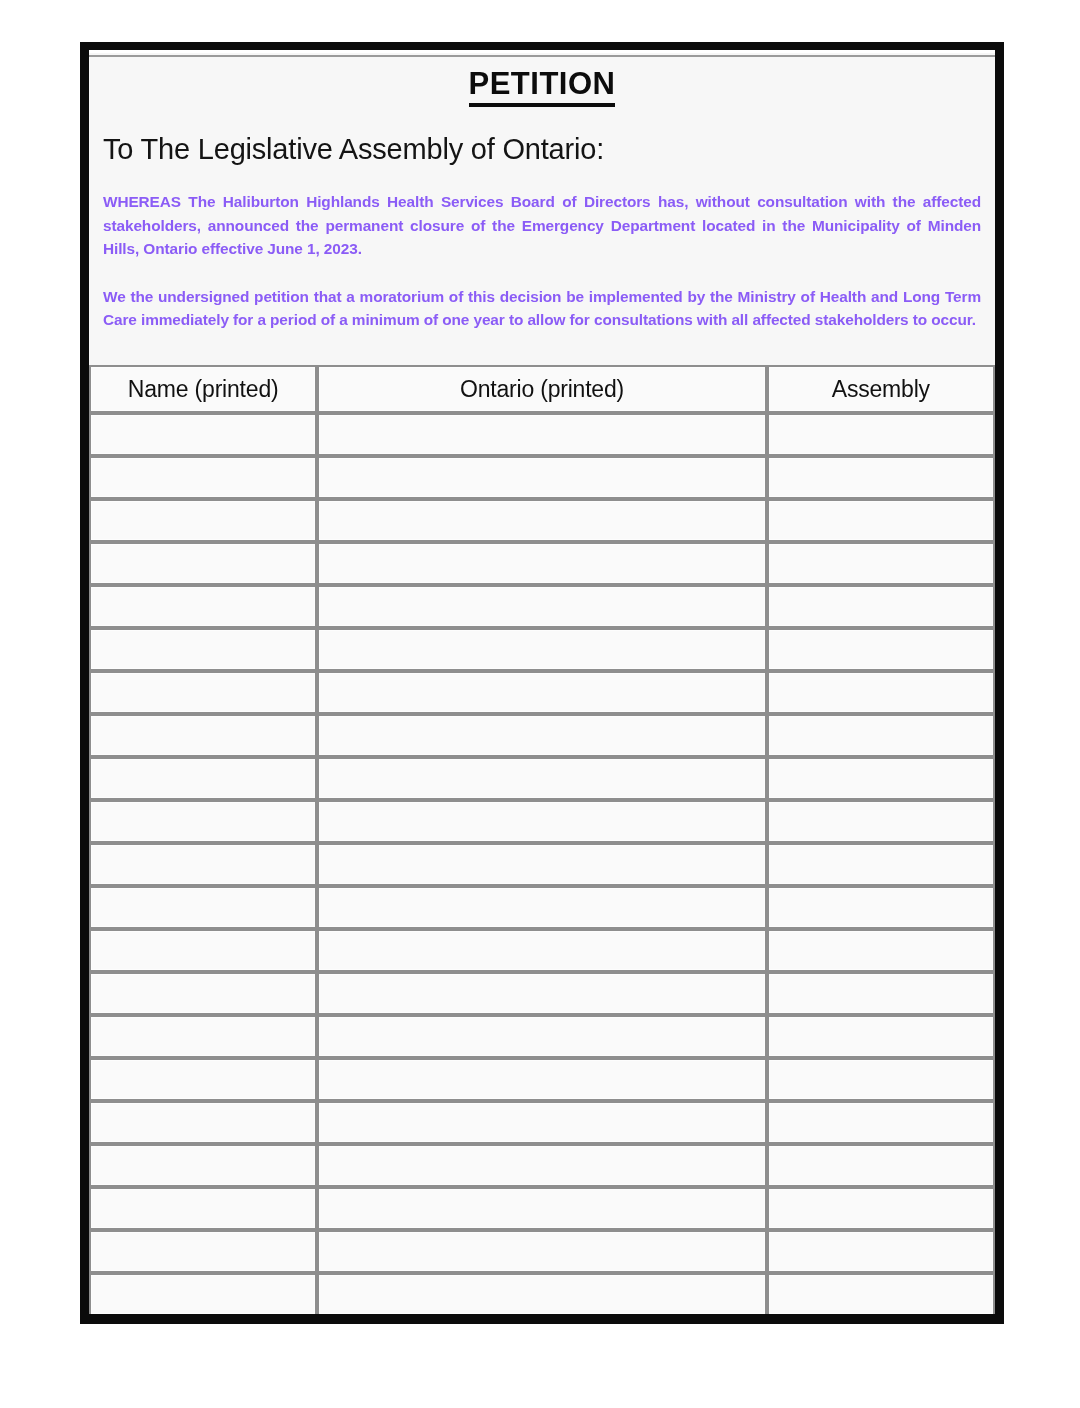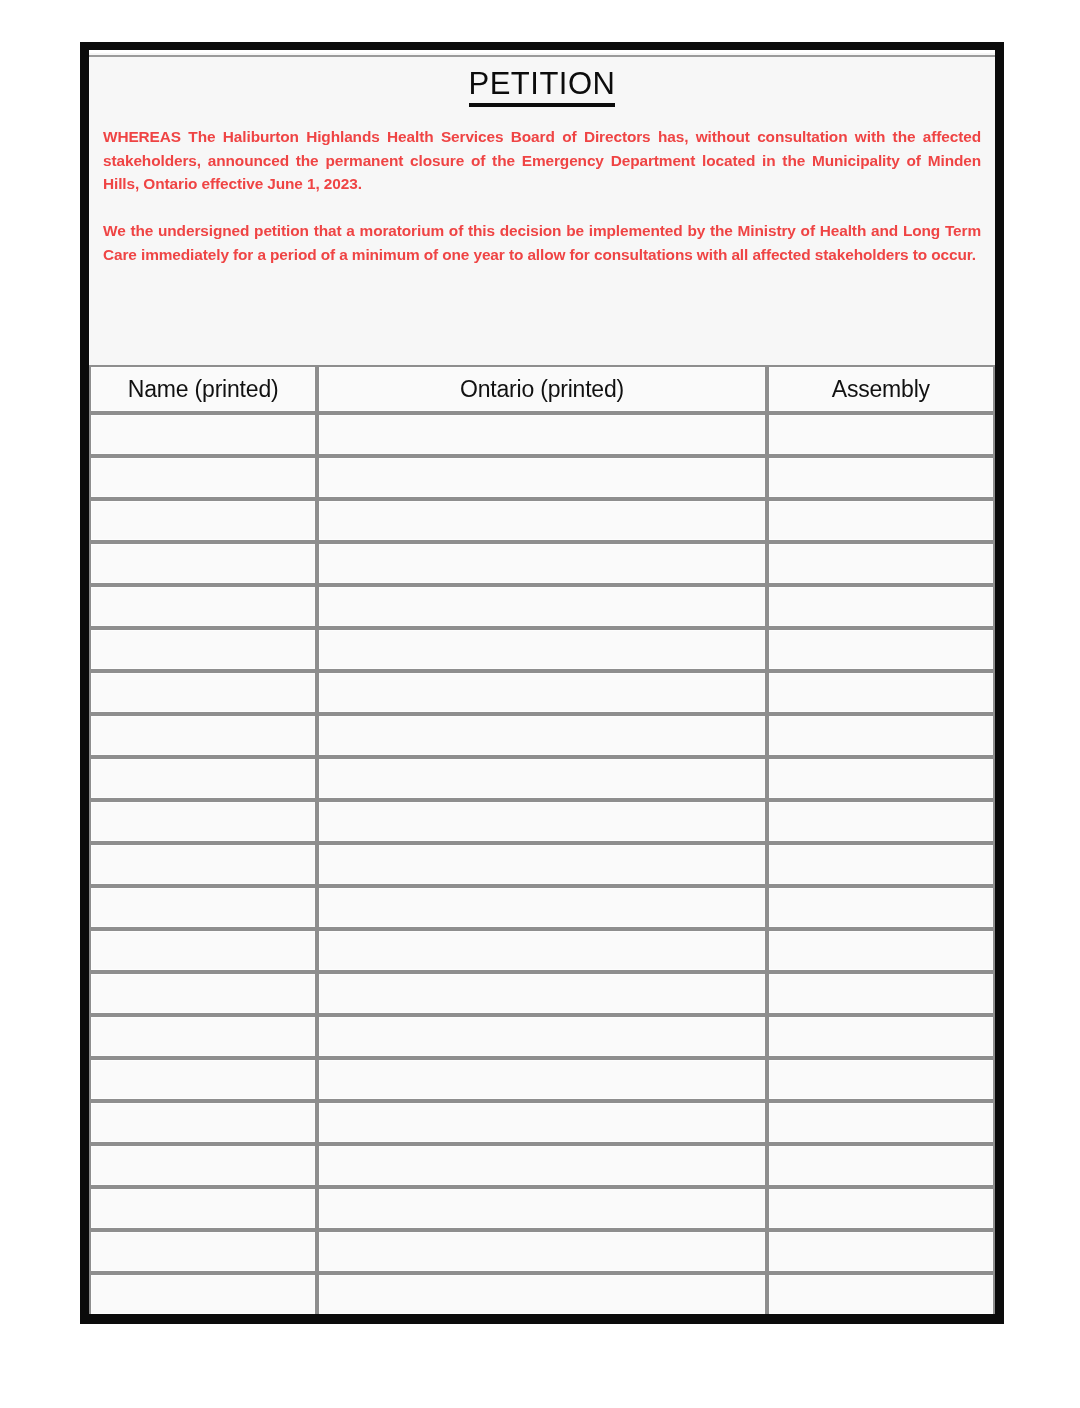--- a/index.html
+++ b/index.html
@@ -52,21 +52,21 @@
     left: 0;
     right: 0;
     top: 6px;
     padding: 0 14px 0 14px;
     box-sizing: border-box;
   }
 
   .doc-title {
     text-align: center;
     font-size: 31px;
-    font-weight: normal;
+    font-weight: bold;
     letter-spacing: 0.5px;
     color: #0c0c0c;
     margin: 8px 0 0 0;
     line-height: 1.1;
   }
   .doc-title span {
     border-bottom: 4px solid #0c0c0c;
     padding-bottom: 2px;
   }
 
@@ -74,21 +74,21 @@
     font-size: 29px;
     color: #141414;
     margin: 32px 0 0 0;
     line-height: 1.15;
     letter-spacing: -0.2px;
   }
 
   .para {
     font-size: 15.4px;
     font-weight: bold;
-    color: #ef4444;
+    color: #8b5cf6;
     text-align: justify;
     line-height: 1.52;
     margin: 24px 0 0 0;
     letter-spacing: -0.1px;
   }
   .para.second { }
 
   
   .table-wrap {
     position: absolute;
@@ -132,20 +132,21 @@
 
 <div class="scan">
   <div class="sheet">
     <div class="inner-rule"></div>
 
     <div class="prose">
       <h1 class="doc-title">
         <span>PETITION</span>
       </h1>
 
+      <div class="addressee">To The Legislative Assembly of Ontario:</div>
 
       <p class="para first">WHEREAS The Haliburton Highlands Health Services Board of Directors has, without consultation with the affected stakeholders, announced the permanent closure of the Emergency Department located in the Municipality of Minden Hills, Ontario effective June 1, 2023.</p>
       <p class="para second">We the undersigned petition that a moratorium of this decision be implemented by the Ministry of Health and Long Term Care immediately for a period of a minimum of one year to allow for consultations with all affected stakeholders to occur.</p>
     </div>
 
     <div class="table-wrap">
       <table class="sig-table">
         <colgroup>
           <col class="col-name">
           <col class="col-addr">

